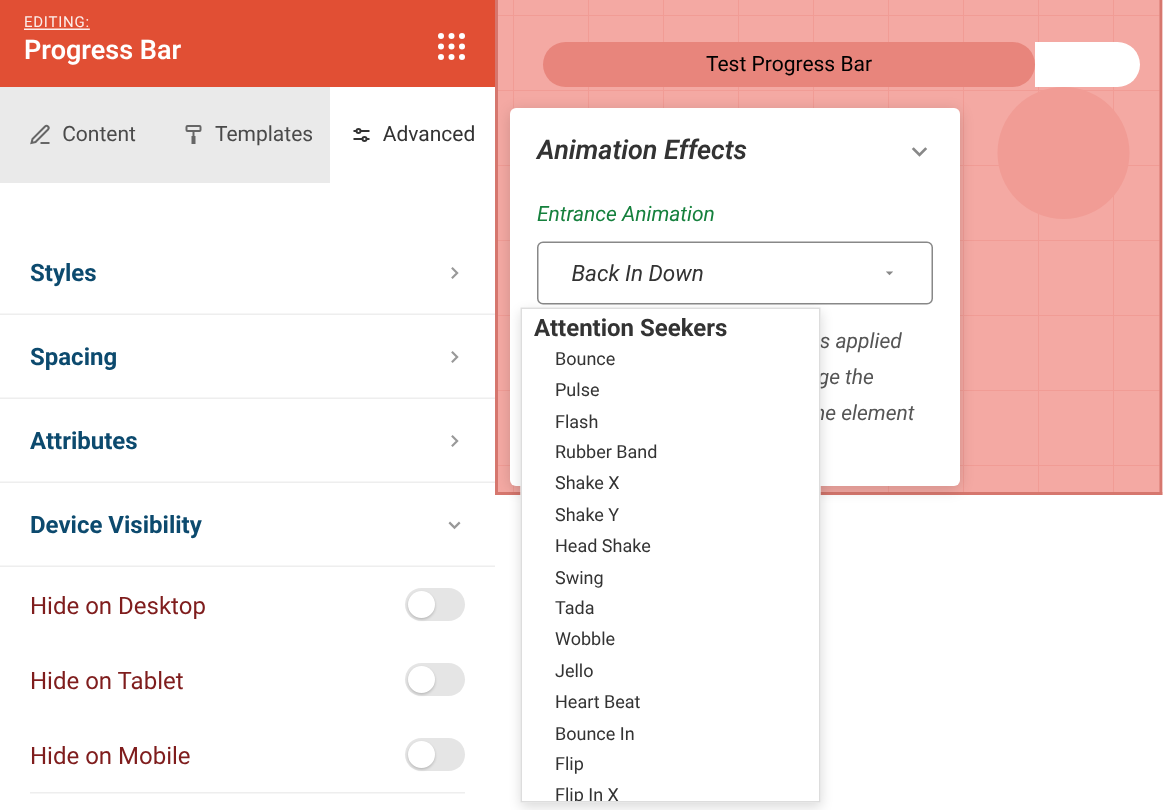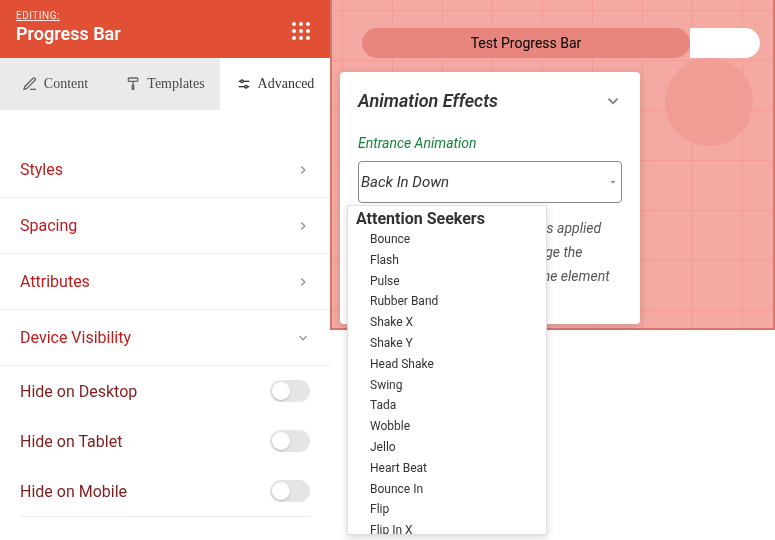--- a/index.html
+++ b/index.html
@@ -7,37 +7,37 @@
 .canvas-bg { position: absolute; top: 0; left: 330px; right: 0; height: 330px; background: #f4a9a3; background-image: linear-gradient(#f19c95 1px, transparent 1px), linear-gradient(90deg, #f19c95 1px, transparent 1px); background-size: 50px 50px; background-position: 10px 10px; border: 2px solid #d6776e; border-top: none; }
 .canvas-bg::after { content: ""; position: absolute; top: 58px; right: 20px; width: 88px; height: 88px; border-radius: 50%; background: #f19c95; }
 .prog-pill { position: absolute; top: 28px; left: 362px; width: 328px; height: 30px; background: #e8857c; border-radius: 15px; color: #000000; display: flex; align-items: center; justify-content: center; font-size: 14px; }
 .prog-rest { position: absolute; top: 28px; left: 690px; width: 70px; height: 30px; background: #fff; border-radius: 0 15px 15px 0; }
 .sidebar { position: absolute; top: 0; left: 0; width: 330px; height: 540px; background: #fff; }
 .hdr { background: #e14f34; color: #fff; padding: 10px 16px 14px; position: relative; }
 .hdr-sm { font-size: 10px; letter-spacing: 0.5px; opacity: 0.9; text-decoration: underline; }
 .hdr-lg { font-size: 18px; font-weight: 600; margin-top: 2px; }
 .hdr-dots { position: absolute; right: 20px; top: 22px; display: grid; grid-template-columns: repeat(3, 4px); grid-gap: 3px; }
 .hdr-dots span { width: 4px; height: 4px; background: #fff; border-radius: 50%; }
-.tabbar { display: flex; height: 52px; background: #eaeaea; font-family: Liberation Serif, serif; }
+.tabbar { display: flex; height: 64px; background: #eaeaea; }
 .tab { flex: 1; display: flex; align-items: center; justify-content: center; gap: 6px; font-size: 14px; color: #4a4a4a; cursor: pointer; }
 .tab.active { background: #fff; color: #333; }
 .tab svg, .tab .ico { width: 16px; height: 16px; }
 .section-row { display: flex; align-items: center; justify-content: space-between; padding: 0 20px; height: 56px; border-bottom: 1px solid #eee; cursor: pointer; }
-.section-row .lbl { font-size: 16px; font-weight: 400; color: #b91c1c; }
+.section-row .lbl { font-size: 16px; font-weight: 700; color: #0c4a6e; }
 .chev { width: 14px; height: 14px; }
 .toggle-row { display: flex; align-items: center; justify-content: space-between; padding: 0 20px; height: 50px; }
 .toggle-row .tlbl { font-size: 16px; color: #7f1d1d; }
 .toggle { width: 40px; height: 22px; background: #e5e5e5; border-radius: 11px; position: relative; }
 .toggle::after { content: ""; position: absolute; width: 18px; height: 18px; background: #fff; border-radius: 50%; top: 2px; left: 2px; box-shadow: 0 1px 2px rgba(0,0,0,0.2); }
 .inner-divider { height: 1px; background: #eee; margin: 0 20px; }
 .panel { position: absolute; top: 72px; left: 340px; width: 300px; background: #fff; box-shadow: 0 2px 10px rgba(0,0,0,0.15); border-radius: 4px; padding: 18px 18px 12px; font-style: italic; }
 .panel-hd { display: flex; align-items: center; justify-content: space-between; margin-bottom: 24px; }
 .panel-title { font-size: 18px; font-weight: 600; color: #333; }
 .panel-sub { font-size: 14px; color: #15803d; margin-bottom: 10px; }
-.select { height: 42px; border: 1.5px solid #888; border-radius: 4px; display: flex; align-items: center; justify-content: space-between; padding: 0 2px; font-size: 15px; color: #333; cursor: pointer; }
+.select { height: 42px; border: 1.5px solid #888; border-radius: 4px; display: flex; align-items: center; justify-content: space-between; padding: 0 22px; font-size: 15px; color: #333; cursor: pointer; }
 .note { font-size: 14px; color: #555; line-height: 1.7; margin-top: 14px; }
 .dropdown { position: absolute; top: 205px; left: 347px; width: 200px; max-height: 330px; background: #fff; border: 1px solid #ddd; box-shadow: 0 3px 8px rgba(0,0,0,0.15); font-size: 12px; color: #333; z-index: 10; overflow: hidden; }
 .dd-group { font-weight: 700; padding: 3px 8px 1px; font-size: 16px; }
 .dd-item { padding: 2px 8px 2px 22px; cursor: pointer; font-size: 12px; line-height: 1.4; }
 </style>
 </head>
 <body>
 
 <div class="canvas-bg"></div>
 <div class="prog-rest"></div>
@@ -143,22 +143,22 @@
         <path d="M7 10l5 5 5-5z"></path>
       </svg>
   </div>
   <div class="note">Note : The entrance animation is applied when the user views the live page the animation is performed when the element is scrolled into view.</div>
 </div>
 
 <div class="dropdown">
   <div class="dd-group">Attention Seekers</div>
   <div id="dd-att">
       <div class="dd-item">Bounce</div>
+      <div class="dd-item">Pulse</div>
       <div class="dd-item">Flash</div>
-      <div class="dd-item">Pulse</div>
       <div class="dd-item">Rubber Band</div>
       <div class="dd-item">Shake X</div>
       <div class="dd-item">Shake Y</div>
       <div class="dd-item">Head Shake</div>
       <div class="dd-item">Swing</div>
       <div class="dd-item">Tada</div>
       <div class="dd-item">Wobble</div>
       <div class="dd-item">Jello</div>
       <div class="dd-item">Heart Beat</div>
       <div class="dd-item">Bounce In</div>

